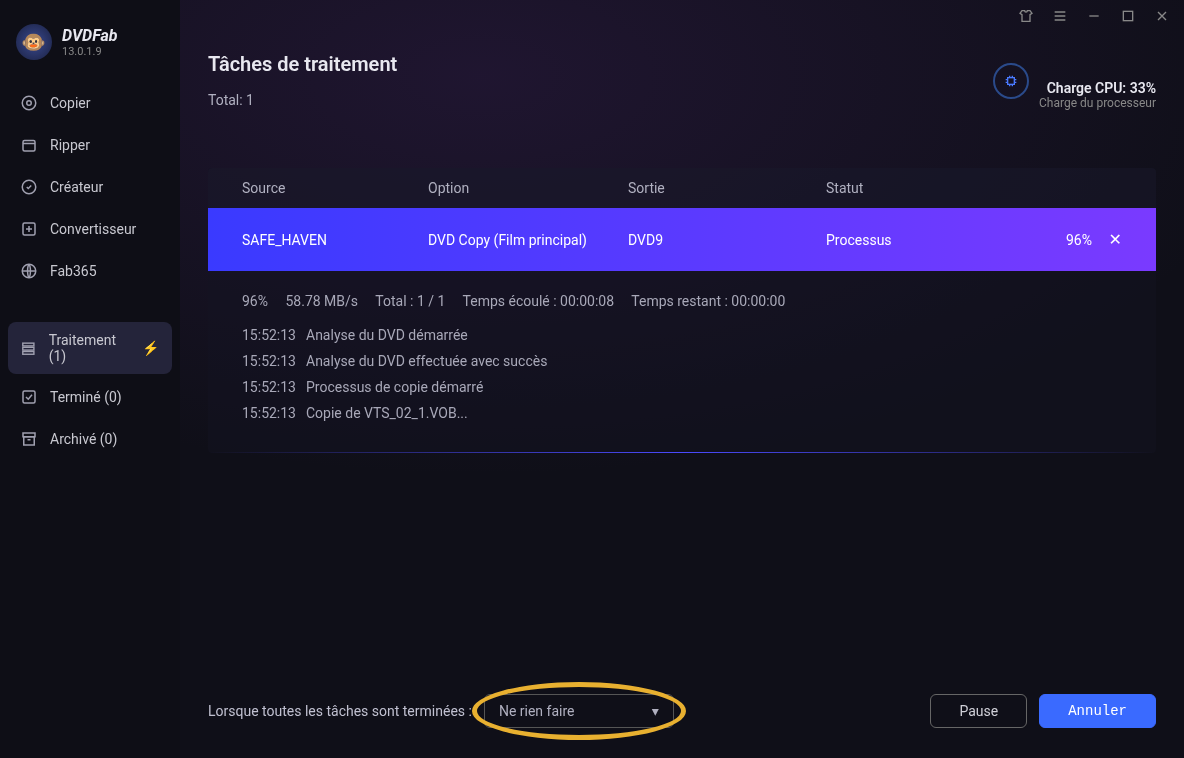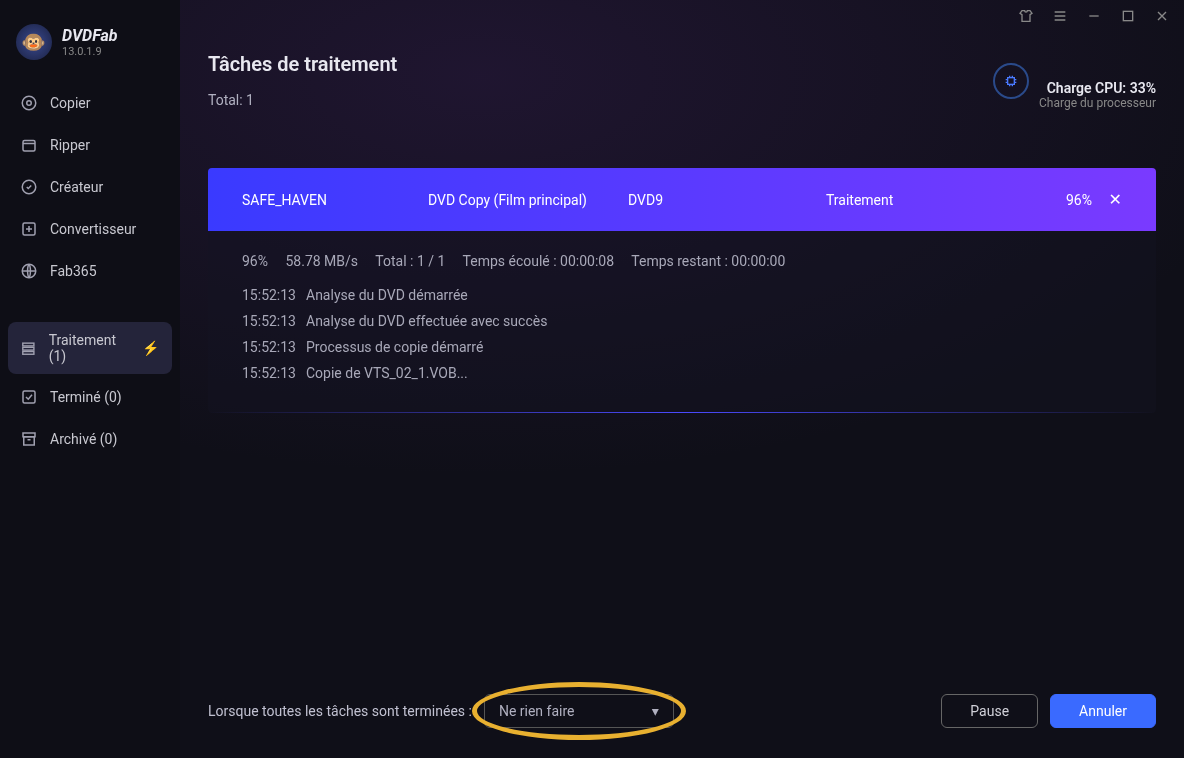--- a/index.html
+++ b/index.html
@@ -44,21 +44,21 @@
 .log-line { display:flex; gap:10px; }
 .log-time { color:#a8a8b8; }
 .divider { height:1px; background:linear-gradient(90deg,transparent,#4a4aff,transparent); margin-top:8px; }
 .footer { padding:18px 28px 30px 28px; display:flex; align-items:center; gap:12px; }
 .footer-label { font-size:14px; color:#c0c0d0; }
 .dropdown-wrap { position:relative; }
 .dropdown { width:190px; padding:8px 14px; background:transparent; border:1px solid #555; border-radius:6px; color:#b0b0c0; font-size:14px; display:flex; justify-content:space-between; align-items:flex-start; cursor:pointer; }
 .highlight-ring { position:absolute; top:-12px; left:-12px; right:-12px; bottom:-12px; border:5px solid #e8b030; border-radius:50%/50%; pointer-events:none; }
 .footer-spacer { flex:1; }
 .btn { padding:8px 28px; border-radius:6px; font-size:14px; cursor:pointer; border:1px solid #666; background:transparent; color:#d0d0d8; }
-.btn-primary { background:#3a6aff; border-color:#3a6aff; color:#fff; }
+.btn-primary { background:#3a6aff; border-color:#3a6aff; color:#fff;font-family:Liberation Mono, monospace; }
 svg { width:100%; height:100%; }
 </style>
 </head>
 <body>
 
 <div class="sidebar">
   <div class="logo-row">
     <div class="logo-circle">🐵</div>
     <div class="brand">
       <div class="brand-name">DVDFab</div>
@@ -188,25 +188,33 @@
             </svg>
           </div>
         <div class="cpu-text">
           <div class="line1">Charge CPU: 33%</div>
           <div class="line2">Charge du processeur</div>
         </div>
       </div>
     </div>
 
     <div class="table">
+      <div class="thead">
+        <div class="col-source">Source</div>
+        <div class="col-option">Option</div>
+        <div class="col-sortie">Sortie</div>
+        <div class="col-statut">Statut</div>
+        <div class="col-pct"></div>
+        <div class="col-x"></div>
+      </div>
       <div class="task-row">
         <div class="col-source">SAFE_HAVEN</div>
         <div class="col-option">DVD Copy (Film principal)</div>
         <div class="col-sortie">DVD9</div>
-        <div class="col-statut">Traitement</div>
+        <div class="col-statut">Processus</div>
         <div class="col-pct">96%</div>
         <div class="col-x">✕</div>
       </div>
       <div class="log-area">
         <div class="log-stats">
           <span>96%</span>
           <span>58.78 MB/s</span>
           <span>Total : 1 / 1</span>
           <span>Temps écoulé : 00:00:08</span>
           <span>Temps restant : 00:00:00</span>

